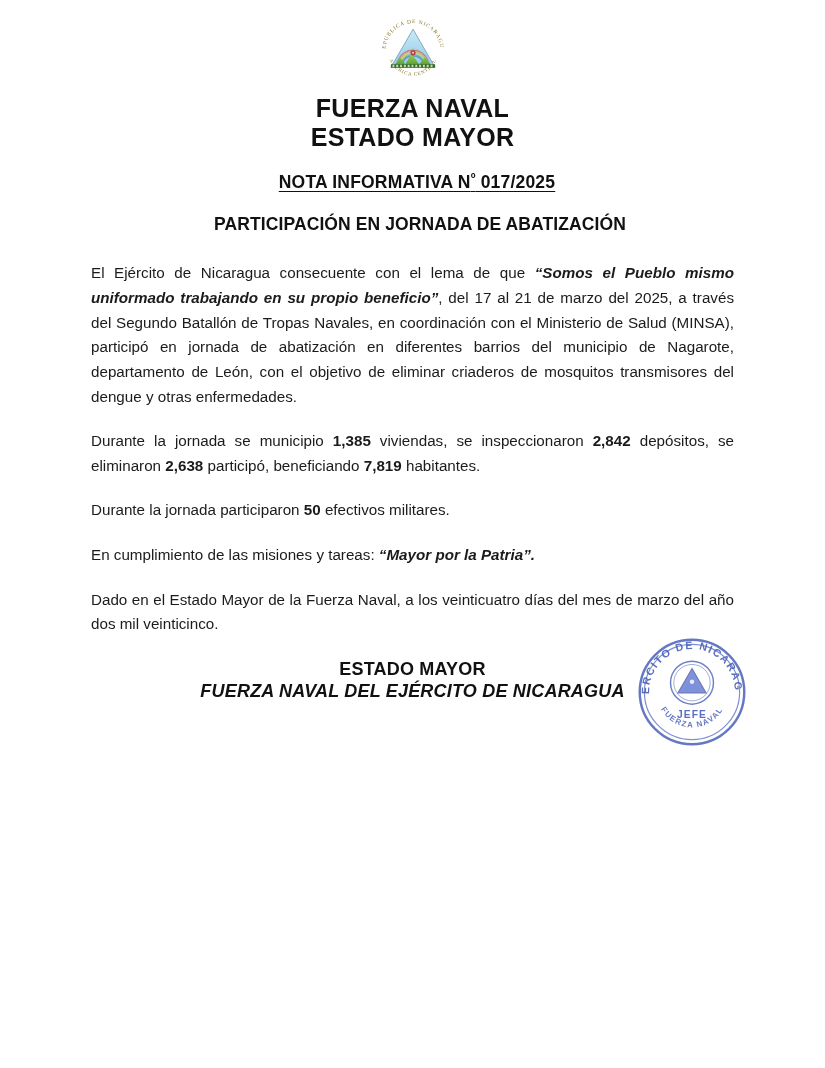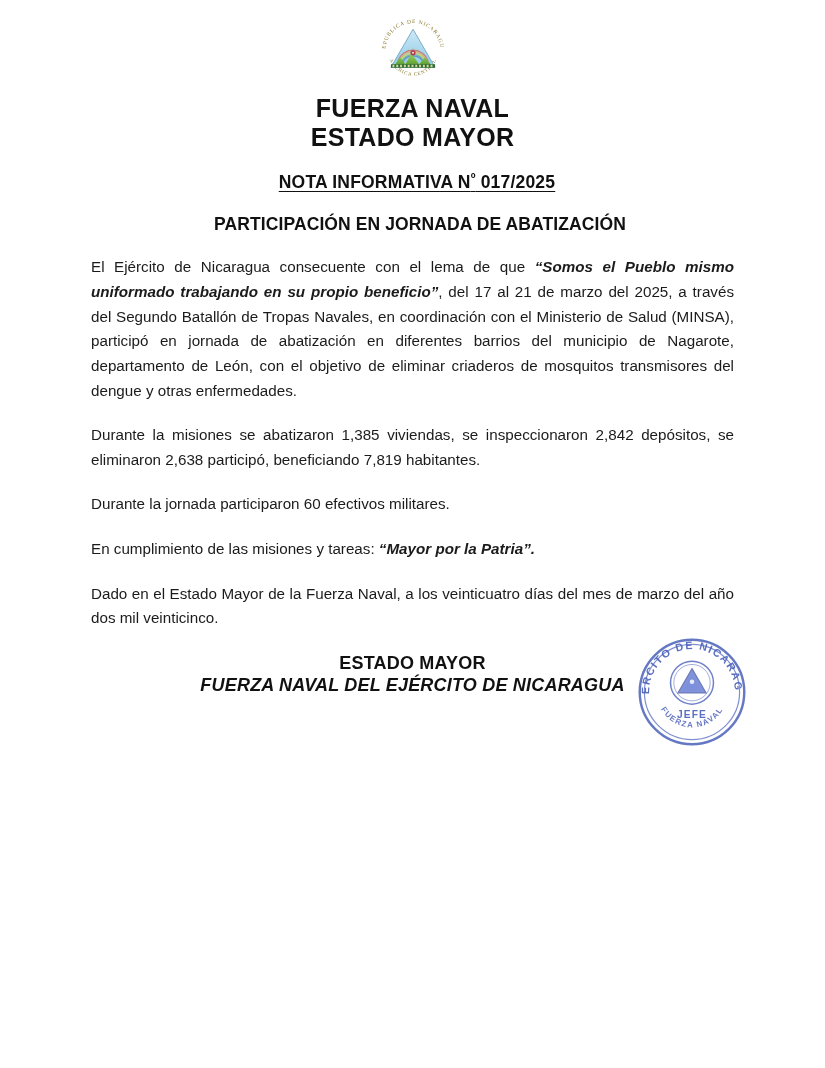--- a/index.html
+++ b/index.html
@@ -67,32 +67,32 @@
     text-align: center;
     font-weight: bold;
     font-size: 17.5px;
     letter-spacing: 0.1px;
     margin: 21px 0 0 15px;
     color: #111111;
   }
 
   
   .body-block {
-    margin: 20px auto 0 auto;
+    margin: 26px auto 0 auto;
     width: 643px;
   }
   .para {
     text-align: justify;
     font-size: 15.2px;
     line-height: 1.62;
     margin: 0 0 20px 0;
     color: #1b1b1b;
   }
   .para:last-child { margin-bottom: 0; }
-  .para b { font-weight: normal; }
+  .para b { font-weight: bold; }
   .para .bi {
     font-weight: bold;
     font-style: italic;
   }
 
   
   .signature {
     margin: 22px auto 0 auto;
     width: 643px;
     text-align: center;
@@ -188,23 +188,23 @@
   <div class="note-number">
     <span class="u"><span>NOTA INFORMATIVA N</span><span class="ord">º</span><span> 017/2025</span></span>
   </div>
 
   <div class="subject">PARTICIPACIÓN EN JORNADA DE ABATIZACIÓN</div>
 
   <div class="body-block">
 
     <p class="para"><span>El Ejército de Nicaragua consecuente con el lema de que </span><span class="bi">“Somos el Pueblo mismo uniformado trabajando en su propio beneficio”</span><span>, del 17 al 21 de marzo del 2025, a través del Segundo Batallón de Tropas Navales, en coordinación con el Ministerio de Salud (MINSA), participó en jornada de abatización en diferentes barrios del municipio de Nagarote, departamento de León, con el objetivo de eliminar criaderos de mosquitos transmisores del dengue y otras enfermedades.</span></p>
 
-    <p class="para"><span>Durante la misiones se abatizaron </span><b>1,385</b><span> viviendas, se inspeccionaron </span><b>2,842</b><span> depósitos, se eliminaron </span><b>2,638</b><span> participó, beneficiando </span><b>7,819</b><span> habitantes.</span></p>
-
-    <p class="para"><span>Durante la jornada participaron </span><b>60</b><span> efectivos militares.</span></p>
+    <p class="para"><span>Durante la jornada se municipio </span><b>1,385</b><span> viviendas, se inspeccionaron </span><b>2,842</b><span> depósitos, se eliminaron </span><b>2,638</b><span> participó, beneficiando </span><b>7,819</b><span> habitantes.</span></p>
+
+    <p class="para"><span>Durante la jornada participaron </span><b>50</b><span> efectivos militares.</span></p>
 
     <p class="para"><span>En cumplimiento de las misiones y tareas: </span><span class="bi">“Mayor por la Patria”.</span></p>
 
 
     <p class="para">Dado en el Estado Mayor de la Fuerza Naval, a los veinticuatro días del mes de marzo del año dos mil veinticinco.</p>
   </div>
 
   <div class="signature">
     <span>ESTADO MAYOR</span>
     <span class="sig-line2">FUERZA NAVAL DEL EJÉRCITO DE NICARAGUA</span>

